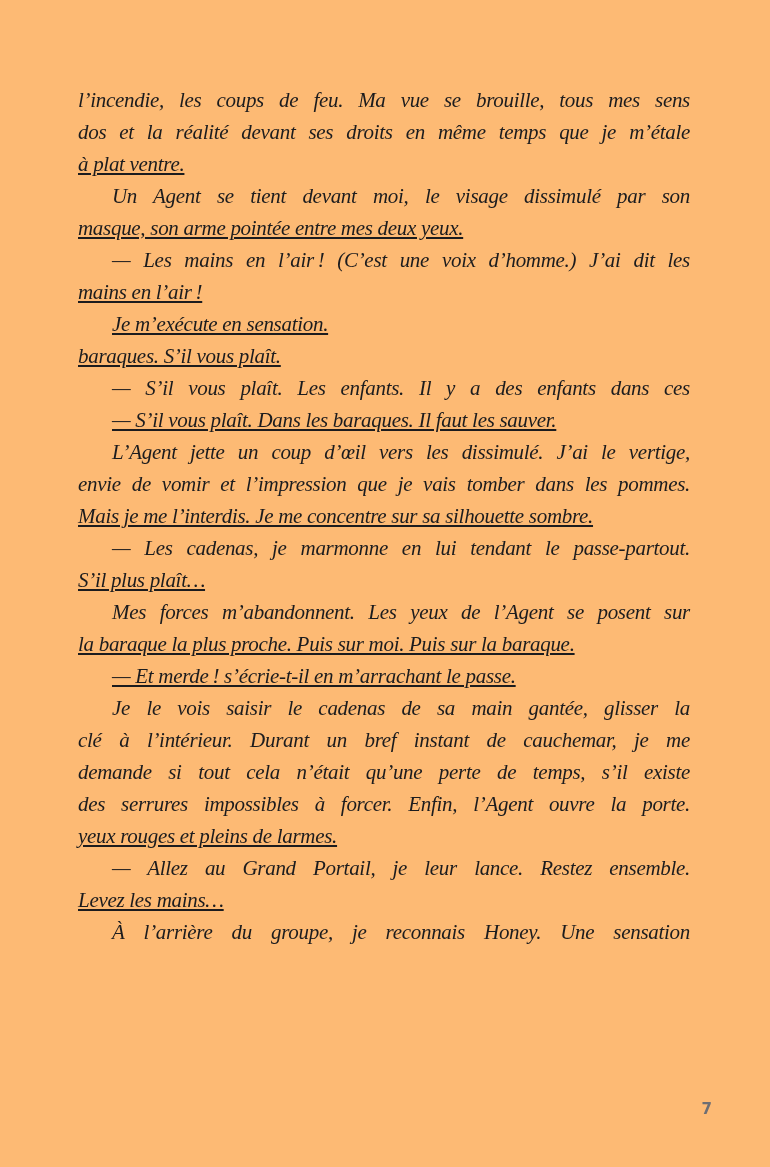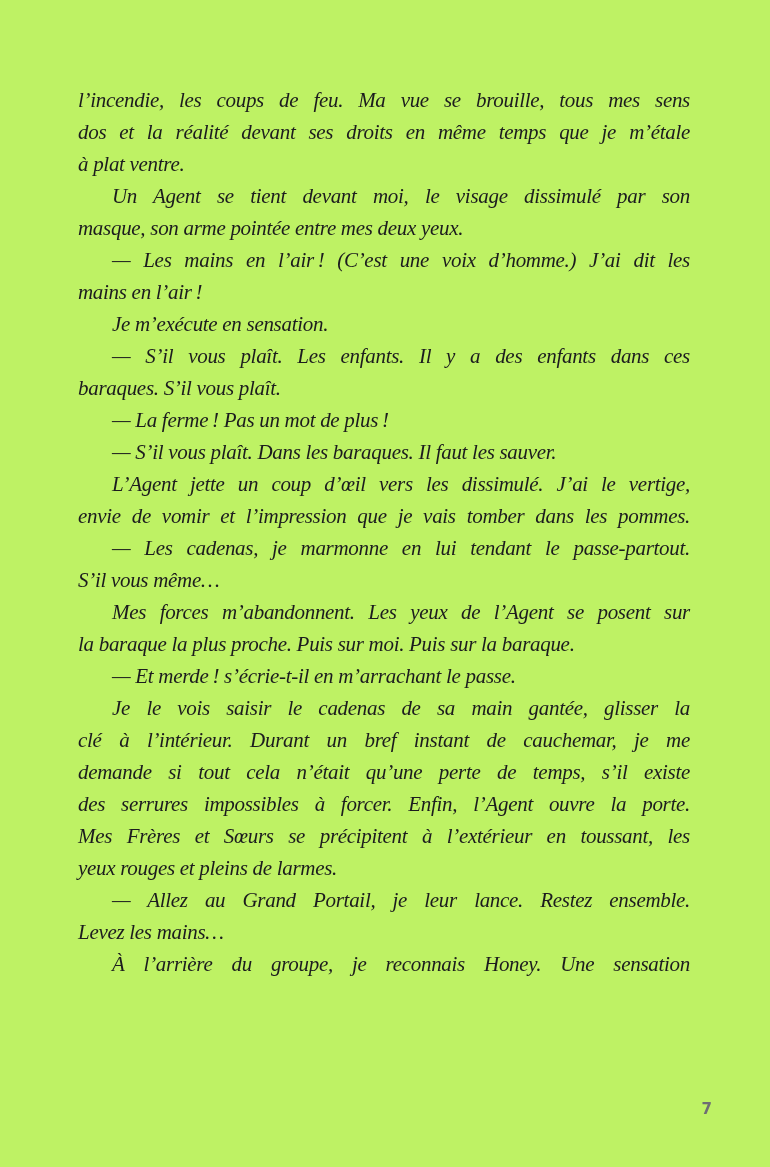--- a/index.html
+++ b/index.html
@@ -4,41 +4,41 @@
 <style>
   html, body {
     margin: 0;
     padding: 0;
     background: #ffffff;
   }
   .book-page {
     position: relative;
     width: 770px;
     height: 1167px;
-    background: #bef264;
+    background: #fdba74;
     overflow: hidden;
   }
   .page-text {
     position: absolute;
     left: 78px;
     top: 84px;
     width: 612px;
     font-family: "Liberation Serif", "DejaVu Serif", serif;
     font-style: italic;
     font-size: 21px;
     line-height: 32px;
     letter-spacing: -0.3px;
     color: #1c1c1e;
   }
   .para { margin: 0; padding: 0; }
   .line {
     text-align: justify;
     text-align-last: justify;
   }
-  .line.last { text-align-last: left; }
+  .line.last { text-align-last: left; text-decoration: underline; }
   .line.ind { text-indent: 34px; }
   .page-number {
     position: absolute;
     right: 58px;
     top: 1100px;
     font-family: "DejaVu Sans", sans-serif;
     font-style: normal;
     font-weight: bold;
     font-size: 15px;
     color: #6e6e73;
@@ -59,50 +59,47 @@
         <div class="line last">masque, son arme pointée entre mes deux yeux.</div>
       </div>
       <div class="para">
         <div class="line ind">— Les mains en l’air ! (C’est une voix d’homme.) J’ai dit les</div>
         <div class="line last">mains en l’air !</div>
       </div>
       <div class="para">
         <div class="line ind last">Je m’exécute en sensation.</div>
       </div>
       <div class="para">
+        <div class="line last">baraques. S’il vous plaît.</div>
         <div class="line ind">— S’il vous plaît. Les enfants. Il y a des enfants dans ces</div>
-        <div class="line last">baraques. S’il vous plaît.</div>
-      </div>
-      <div class="para">
-        <div class="line ind last">— La ferme ! Pas un mot de plus !</div>
       </div>
       <div class="para">
         <div class="line ind last">— S’il vous plaît. Dans les baraques. Il faut les sauver.</div>
       </div>
       <div class="para">
         <div class="line ind">L’Agent jette un coup d’œil vers les dissimulé. J’ai le vertige,</div>
         <div class="line">envie de vomir et l’impression que je vais tomber dans les pommes.</div>
+        <div class="line last">Mais je me l’interdis. Je me concentre sur sa silhouette sombre.</div>
       </div>
       <div class="para">
         <div class="line ind">— Les cadenas, je marmonne en lui tendant le passe-partout.</div>
-        <div class="line last">S’il vous même…</div>
+        <div class="line last">S’il plus plaît…</div>
       </div>
       <div class="para">
         <div class="line ind">Mes forces m’abandonnent. Les yeux de l’Agent se posent sur</div>
         <div class="line last">la baraque la plus proche. Puis sur moi. Puis sur la baraque.</div>
       </div>
       <div class="para">
         <div class="line ind last">— Et merde ! s’écrie-t-il en m’arrachant le passe.</div>
       </div>
       <div class="para">
         <div class="line ind">Je le vois saisir le cadenas de sa main gantée, glisser la</div>
         <div class="line">clé à l’intérieur. Durant un bref instant de cauchemar, je me</div>
         <div class="line">demande si tout cela n’était qu’une perte de temps, s’il existe</div>
         <div class="line">des serrures impossibles à forcer. Enfin, l’Agent ouvre la porte.</div>
-        <div class="line">Mes Frères et Sœurs se précipitent à l’extérieur en toussant, les</div>
         <div class="line last">yeux rouges et pleins de larmes.</div>
       </div>
       <div class="para">
         <div class="line ind">— Allez au Grand Portail, je leur lance. Restez ensemble.</div>
         <div class="line last">Levez les mains…</div>
       </div>
       <div class="para">
         <div class="line ind">À l’arrière du groupe, je reconnais Honey. Une sensation</div>
       </div>
     </div>

